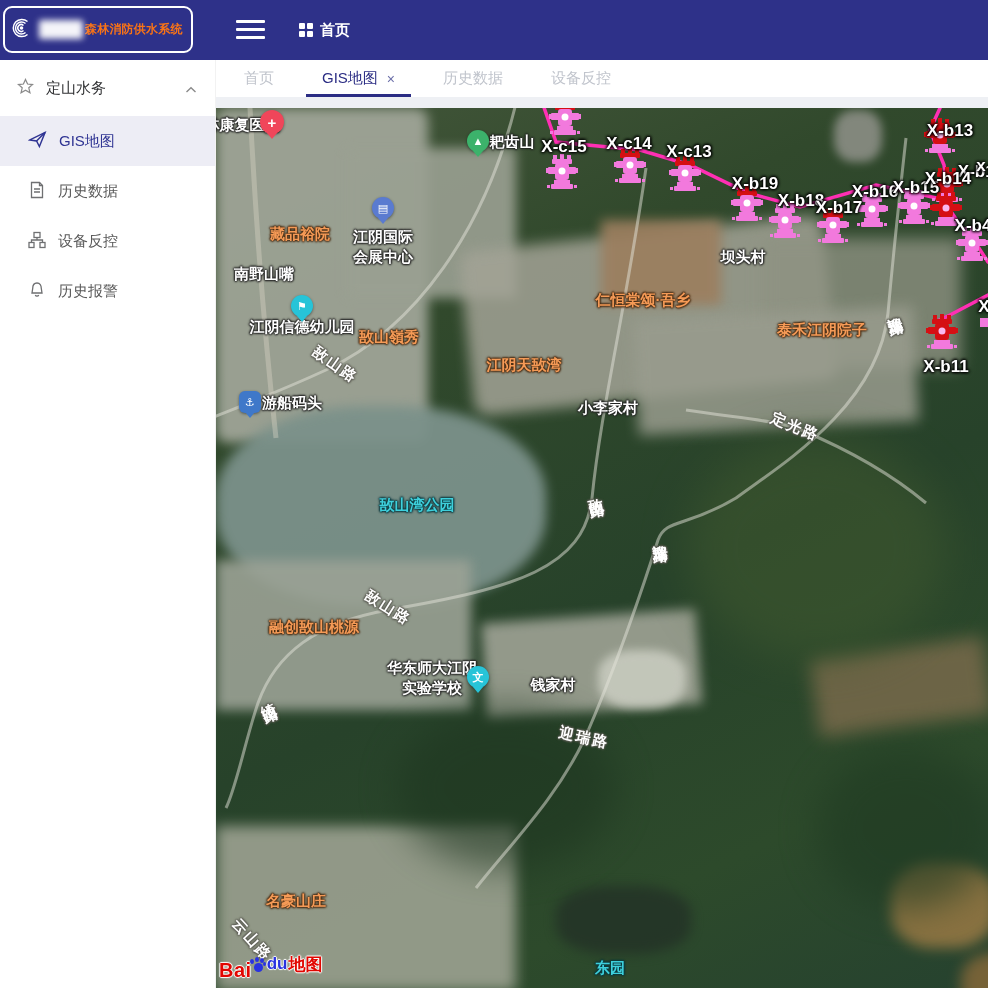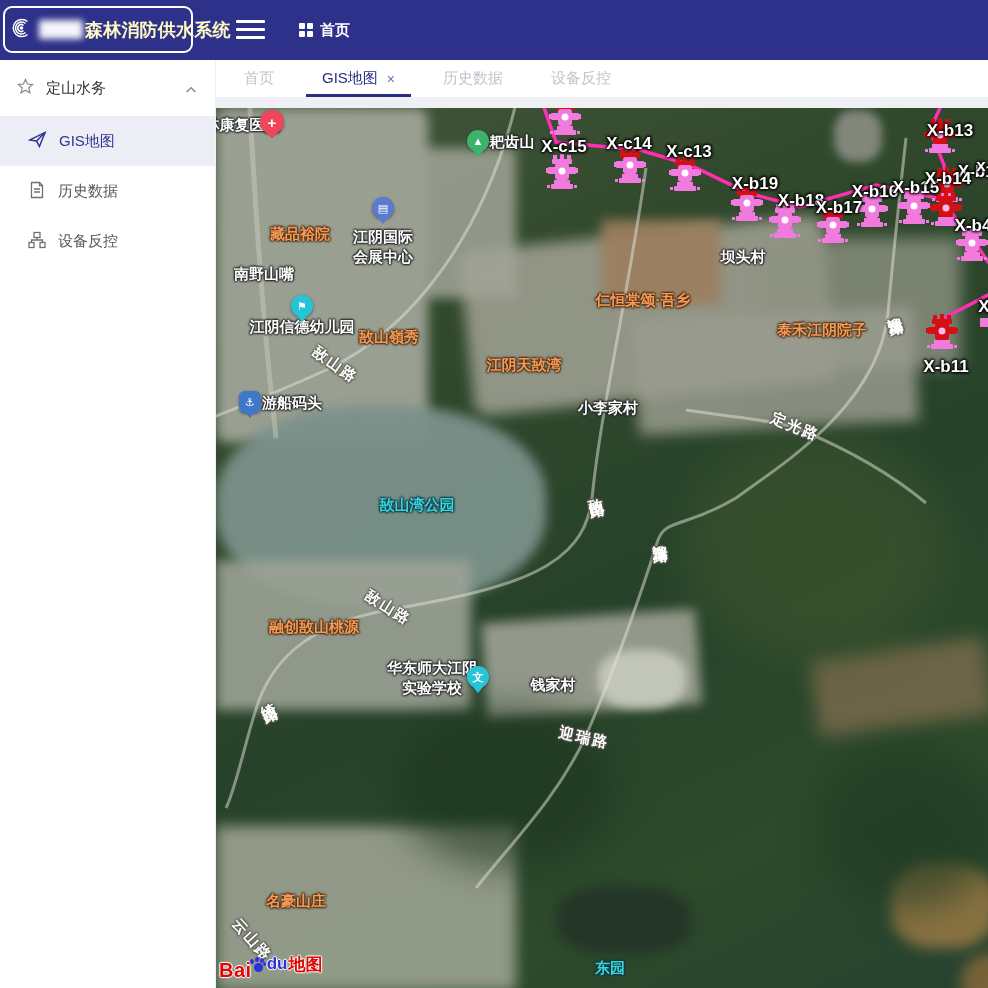--- a/index.html
+++ b/index.html
@@ -6,21 +6,21 @@
     font-family:"Liberation Sans","DejaVu Sans",sans-serif;background:#fff;}
   *{box-sizing:border-box;}
 
   
   .topbar{position:absolute;left:0;top:0;width:988px;height:60px;background:#2e3189;z-index:60;}
   .logo-box{position:absolute;left:3px;top:6px;width:190px;height:47px;border:2px solid #fff;
     border-radius:9px;display:flex;align-items:center;padding:0 7px;}
   .logo-icon{flex:0 0 auto;margin-right:3px;}
   .logo-blur{width:44px;height:19px;background:rgba(255,255,255,.95);filter:blur(3px);
     border-radius:2px;margin-right:2px;flex:0 0 auto;}
-  .logo-title{color:#fef9c3;font-size:18px;font-weight:bold;white-space:nowrap;letter-spacing:.2px;}
+  .logo-title{color:#f97316;font-size:12px;font-weight:bold;white-space:nowrap;letter-spacing:.2px;}
   .hamburger{position:absolute;left:236px;top:17px;width:29px;height:25px;display:flex;
     flex-direction:column;justify-content:space-between;padding:3px 0;cursor:pointer;}
   .hamburger i{display:block;height:3px;background:#fff;border-radius:1px;}
   .home-group{position:absolute;left:299px;top:0;height:60px;display:flex;align-items:center;cursor:pointer;}
   .grid-icon{width:14px;height:14px;display:grid;grid-template-columns:6px 6px;grid-template-rows:6px 6px;gap:2px;margin-right:7px;}
   .grid-icon i{background:#fff;border-radius:1px;}
   .home-label{color:#fff;font-size:15px;font-weight:bold;}
   .search-box{position:absolute;left:415px;top:0;height:60px;display:flex;align-items:center;}
   .search-box input{background:transparent;border:none;outline:none;color:#fff;font-size:14px;width:160px;
     font-family:inherit;}
@@ -152,20 +152,29 @@
     <span>
       <svg width="18" height="18" viewBox="0 0 18 18" fill="none" stroke-width="1.3">
         <rect x="6" y="1.5" width="6" height="5" stroke="#6f7072"></rect>
         <rect x="1" y="11.5" width="5" height="5" stroke="#6f7072"></rect>
         <rect x="12" y="11.5" width="5" height="5" stroke="#6f7072"></rect>
         <path d="M9,6.5 V9 M3.5,11.5 V9 H14.5 V11.5" stroke="#6f7072"></path>
       </svg>
     </span>
     <span class="ilabel">设备反控</span>
   </div>
+  <div class="side-item">
+    <span>
+      <svg width="18" height="18" viewBox="0 0 18 18" fill="none" stroke-width="1.3">
+        <path d="M9,2 C6,2 4.7,4.5 4.7,7.5 L4,12 H14 L13.3,7.5 C13.3,4.5 12,2 9,2 Z" stroke="#6f7072"></path>
+        <path d="M7.3,14 a1.8,1.8 0 0 0 3.4,0" stroke="#6f7072"></path>
+      </svg>
+    </span>
+    <span class="ilabel">历史报警</span>
+  </div>
 </div>
 
 <div class="tabbar">
   <div class="tab">
     <span>首页</span>
   </div>
   <div class="tab active">
     <span>GIS地图</span>
     <span class="close">×</span>
   </div>

